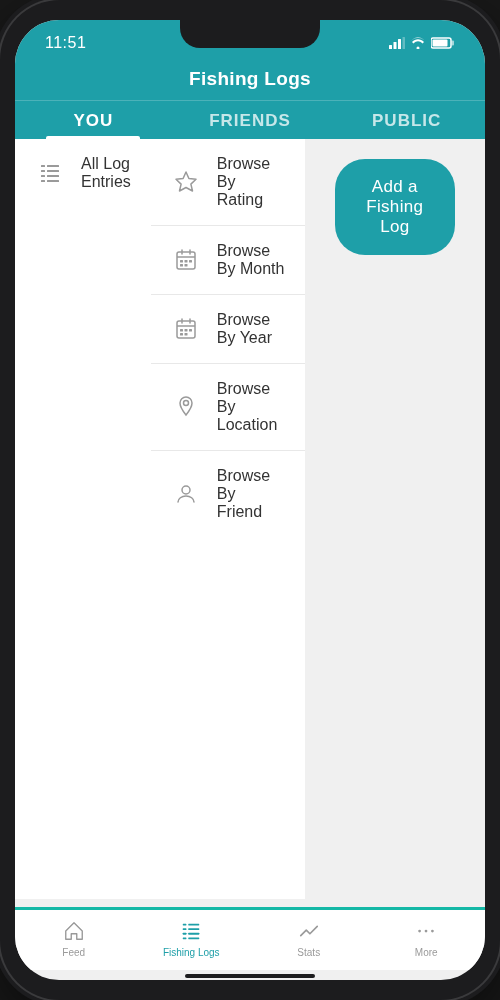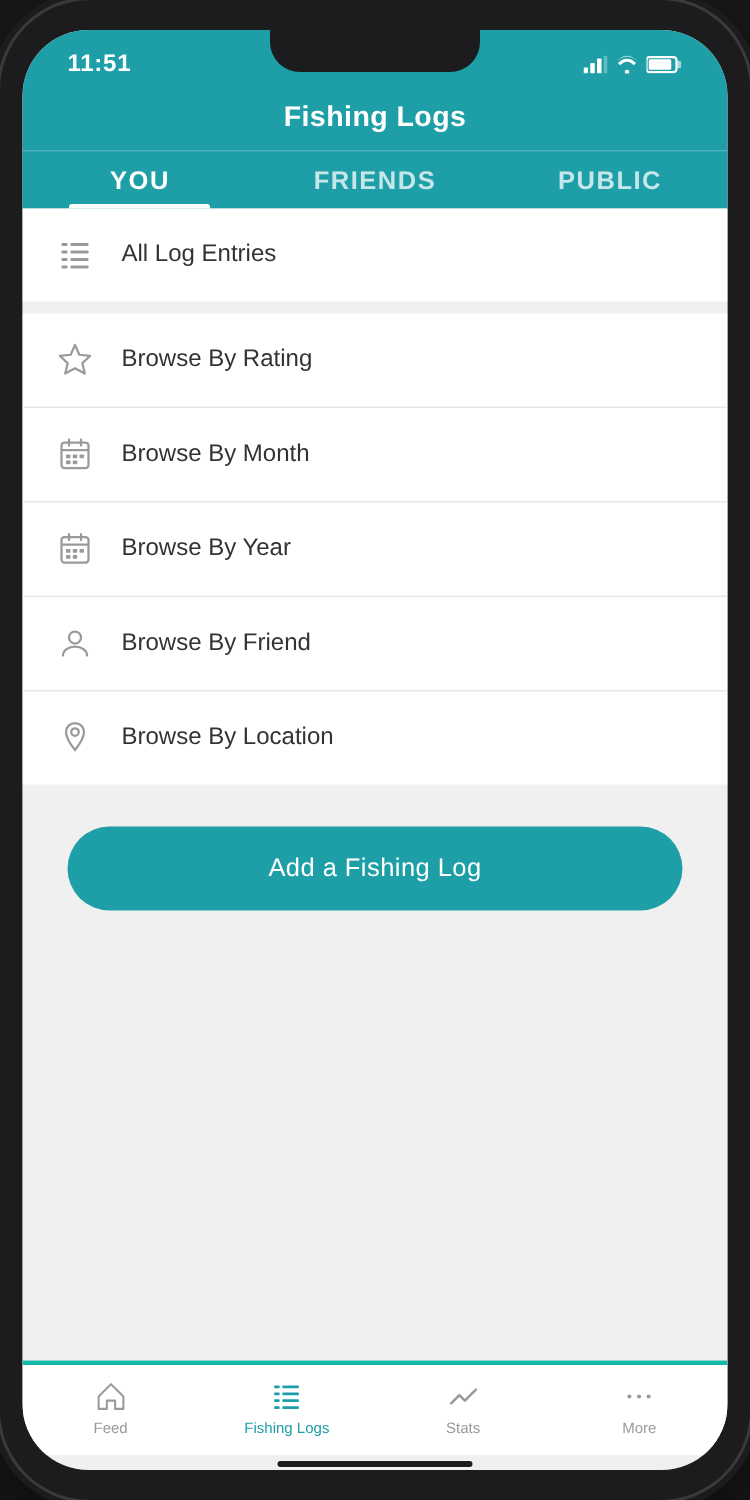--- a/index.html
+++ b/index.html
@@ -52,21 +52,21 @@
       transform: translateX(-50%);
       width: 140px;
       height: 28px;
       background: #1c1c1e;
       border-radius: 0 0 20px 20px;
       z-index: 10;
     }
 
     .status-time {
       font-size: 16px;
-      font-weight: 700;
+      font-weight: 400;
       color: white;
       letter-spacing: 0.5px;
     }
 
     .status-icons {
       display: flex;
       align-items: center;
       gap: 5px;
     }
 
@@ -118,21 +118,21 @@
       background: white;
       border-radius: 2px 2px 0 0;
     }
 
     
     .content {
       flex: 1;
       background: #f0f0f0;
       overflow-y: auto;
       display: flex;
-      flex-direction: column;
+      flex-direction: row;
     }
 
     
     .menu-section {
       background: white;
       margin-bottom: 8px;
     }
 
     .menu-item {
       display: flex;
@@ -342,34 +342,34 @@
               <rect x="15" y="12" width="3" height="2.5" rx="0.5"></rect>
               <rect x="6" y="16" width="3" height="2.5" rx="0.5"></rect>
               <rect x="10.5" y="16" width="3" height="2.5" rx="0.5"></rect>
             </svg>
           </div>
           <span class="menu-label">Browse By Year</span>
         </div>
         <div class="menu-item">
           <div class="menu-icon">
             <svg viewBox="0 0 24 24" xmlns="http://www.w3.org/2000/svg">
+              <path d="M12 2C8.7 2 6 4.7 6 8C6 12.5 12 20 12 20C12 20 18 12.5 18 8C18 4.7 15.3 2 12 2Z" fill="none" stroke="#9a9a9a" stroke-width="1.5"></path>
+              <circle cx="12" cy="8" r="2.5" fill="none" stroke="#9a9a9a" stroke-width="1.5"></circle>
+            </svg>
+          </div>
+          <span class="menu-label">Browse By Location</span>
+        </div>
+        <div class="menu-item">
+          <div class="menu-icon">
+            <svg viewBox="0 0 24 24" xmlns="http://www.w3.org/2000/svg">
               <circle cx="12" cy="8" r="4" fill="none" stroke="#9a9a9a" stroke-width="1.5"></circle>
               <path d="M4 20C4 16.7 7.6 14 12 14C16.4 14 20 16.7 20 20" fill="none" stroke="#9a9a9a" stroke-width="1.5" stroke-linecap="round"></path>
             </svg>
           </div>
           <span class="menu-label">Browse By Friend</span>
-        </div>
-        <div class="menu-item">
-          <div class="menu-icon">
-            <svg viewBox="0 0 24 24" xmlns="http://www.w3.org/2000/svg">
-              <path d="M12 2C8.7 2 6 4.7 6 8C6 12.5 12 20 12 20C12 20 18 12.5 18 8C18 4.7 15.3 2 12 2Z" fill="none" stroke="#9a9a9a" stroke-width="1.5"></path>
-              <circle cx="12" cy="8" r="2.5" fill="none" stroke="#9a9a9a" stroke-width="1.5"></circle>
-            </svg>
-          </div>
-          <span class="menu-label">Browse By Location</span>
         </div>
       </div>
 
       <div class="add-button-container">
         <button class="add-button">Add a Fishing Log</button>
       </div>
 
     </div>
 
     <div class="bottom-nav">

